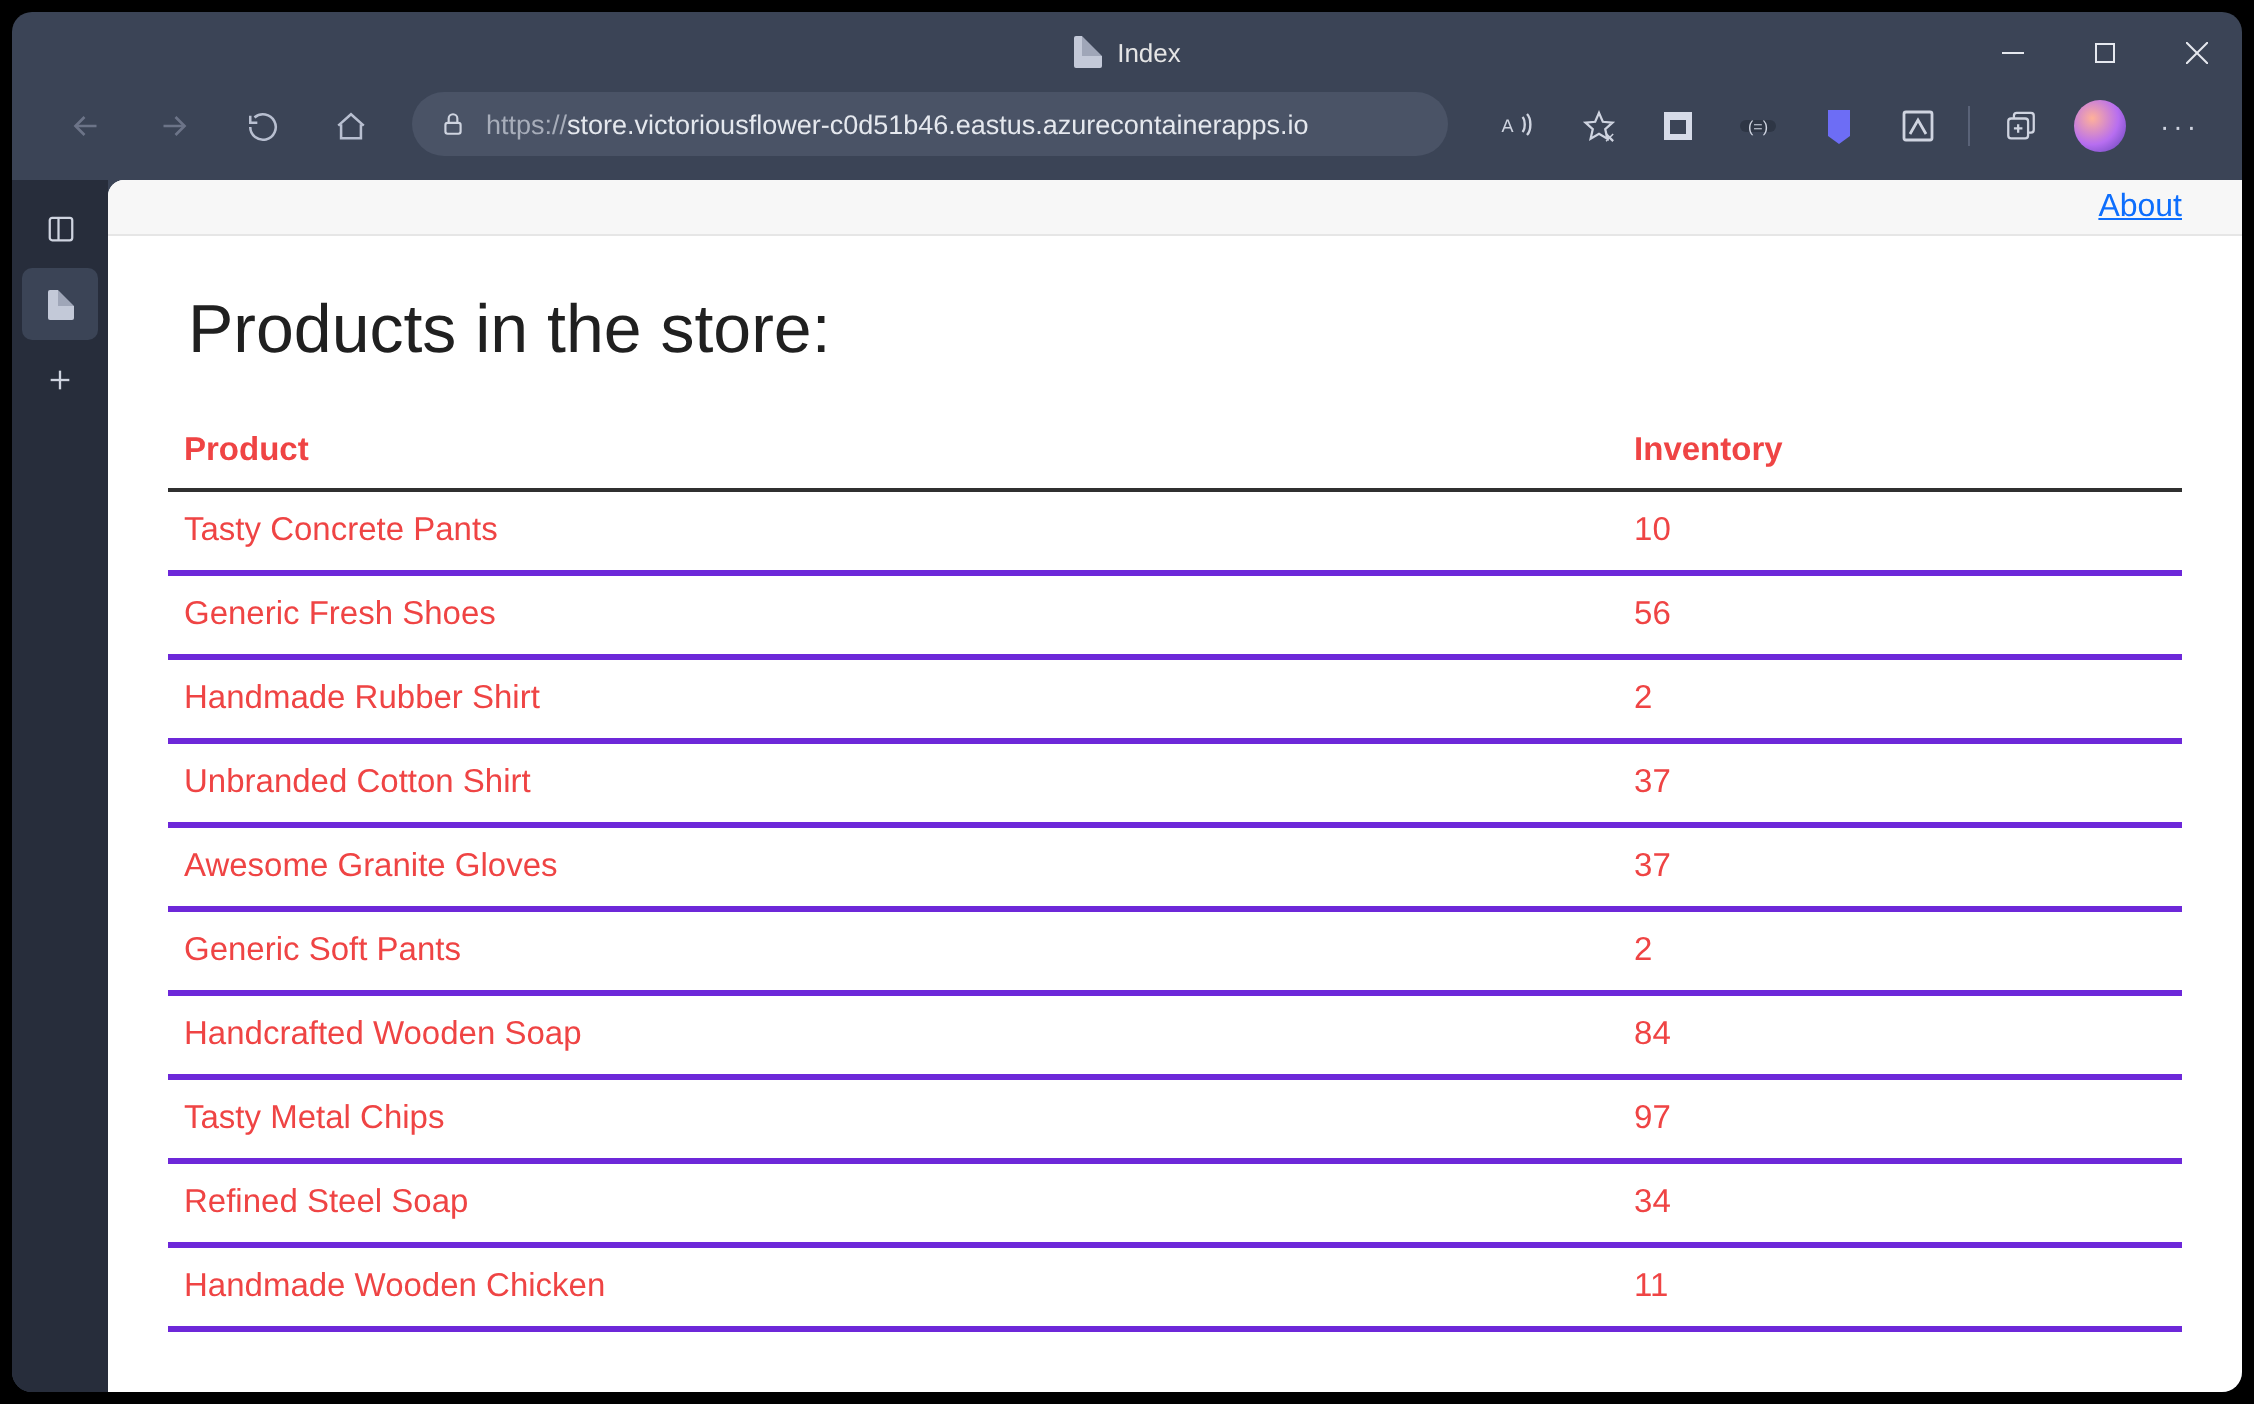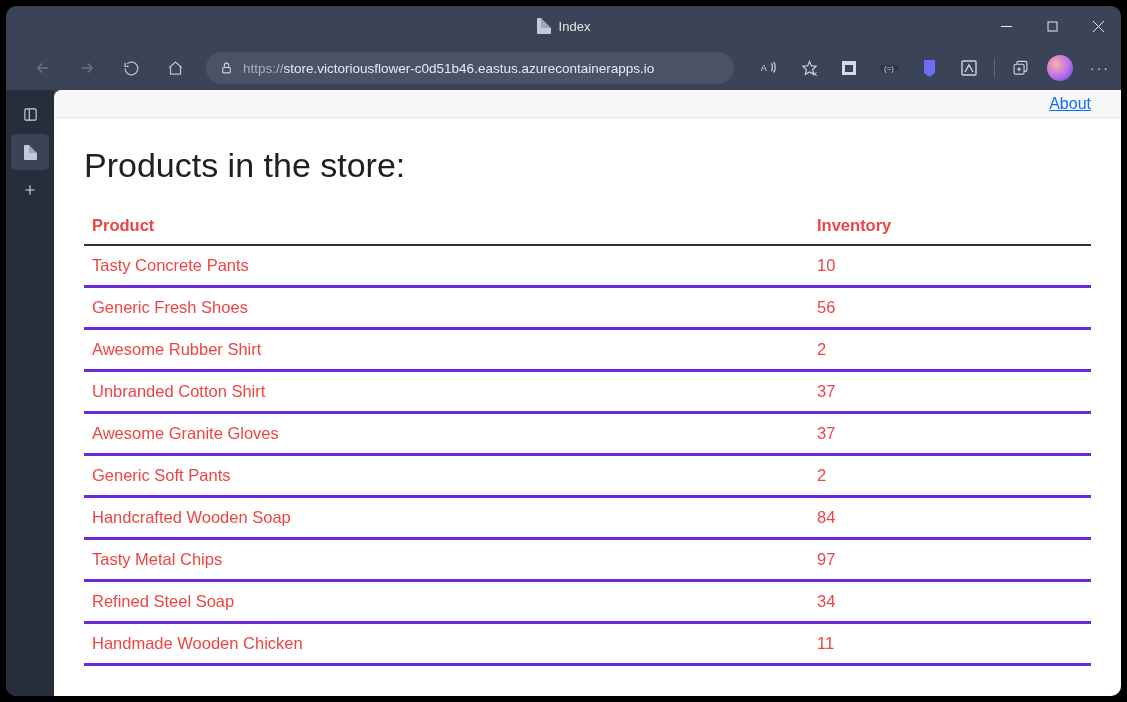--- a/index.html
+++ b/index.html
@@ -54,22 +54,22 @@
     width: 46px; height: 40px;
     display: flex; align-items: center; justify-content: center;
     color: #e5e8ee;
     font-size: 12px;
     cursor: pointer;
   }
   
   .toolbar {
     height: 44px;
     display: flex;
-    align-items: center;
-    padding: 0 2px 0 18px;
+    align-items: flex-start;
+    padding: 0 12px 0 18px;
     gap: 6px;
   }
   .nav-btn {
     width: 38px; height: 34px;
     display: flex; align-items: center; justify-content: center;
     color: #b8bfd0;
     border-radius: 4px;
     cursor: pointer;
   }
   .nav-btn.disabled { color: #6c7488; cursor: default; }
@@ -163,21 +163,21 @@
     font-size: 16px;
     cursor: pointer;
   }
   .page {
     padding: 20px 30px 30px 30px;
   }
   h1.heading {
     font-size: 34px;
     font-weight: 500;
     color: #202020;
-    margin: 8px 0 22px 0;
+    margin: 8px 0 22px 10px;
   }
   table.products {
     width: 100%;
     border-collapse: collapse;
     font-size: 16.5px;
     color: #ef4444;
   }
   table.products th {
     text-align: left;
     font-weight: 700;
@@ -349,21 +349,21 @@
           <tbody id="products-body">
               <tr>
                 <td>Tasty Concrete Pants</td>
                 <td>10</td>
               </tr>
               <tr>
                 <td>Generic Fresh Shoes</td>
                 <td>56</td>
               </tr>
               <tr>
-                <td>Awesome Rubber Shirt</td>
+                <td>Handmade Rubber Shirt</td>
                 <td>2</td>
               </tr>
               <tr>
                 <td>Unbranded Cotton Shirt</td>
                 <td>37</td>
               </tr>
               <tr>
                 <td>Awesome Granite Gloves</td>
                 <td>37</td>
               </tr>

